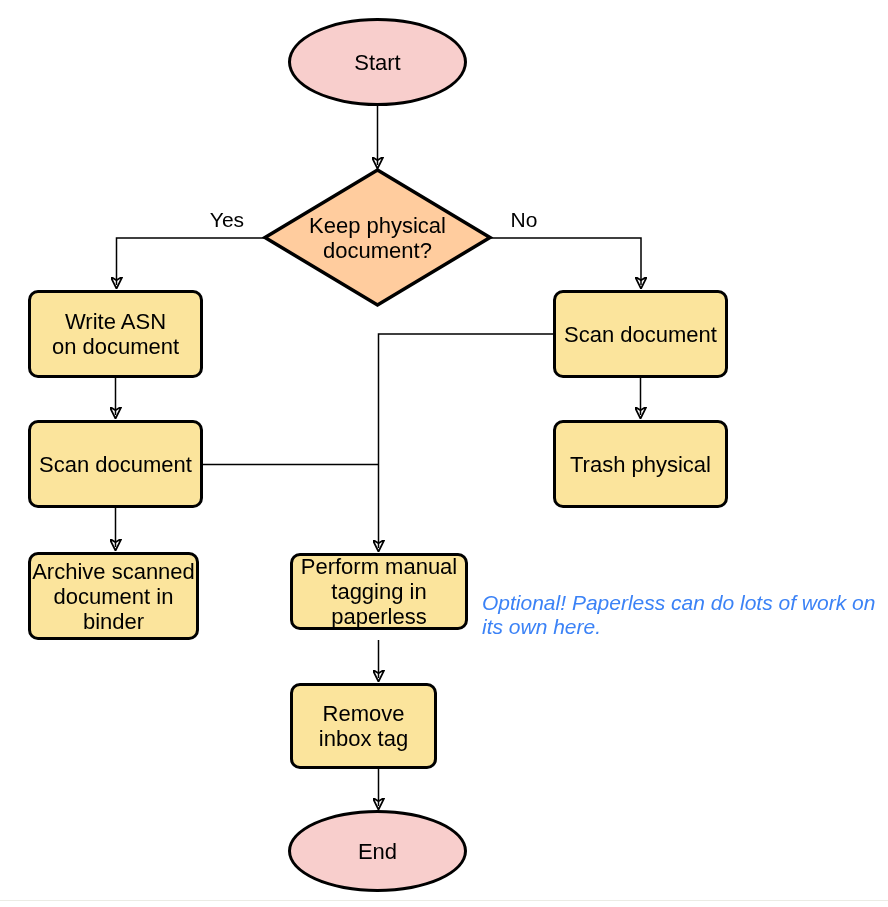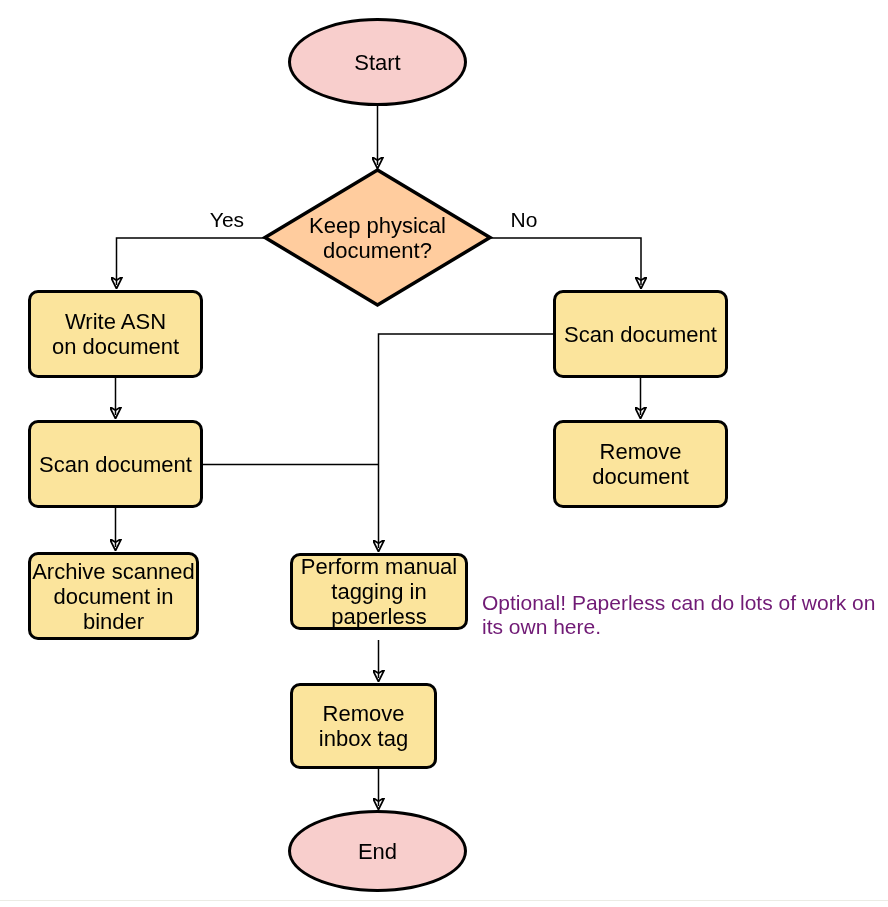--- a/index.html
+++ b/index.html
@@ -38,21 +38,22 @@
     position: absolute;
     font-size: 21px;
     line-height: 24px;
     color: #000000;
     text-align: center;
   }
   .note {
     position: absolute;
     font-size: 21px;
     line-height: 24px;
-    color: #701a75;
+    font-style: italic;
+    color: #3b82f6;
     white-space: pre-line;
   }
   .page-edge {
     position: absolute;
     left: 0; top: 900px;
     width: 888px; height: 1px;
     background: #ebebe4;
   }
 </style>
 </head>
@@ -93,21 +94,21 @@
 on document</div>
 
   <div class="node process" style="left: 28px; top: 420px; width: 175px; height: 88px; background-color: rgb(251, 228, 156);">Scan document</div>
 
   <div class="node process" style="left: 28px; top: 552px; width: 171px; height: 88px; background-color: rgb(251, 228, 156);">Archive scanned
 document in
 binder</div>
 
   <div class="node process" style="left: 553px; top: 290px; width: 175px; height: 88px; background-color: rgb(251, 228, 156);">Scan document</div>
 
-  <div class="node process" style="left: 553px; top: 420px; width: 175px; height: 88px; background-color: rgb(251, 228, 156);">Remove document</div>
+  <div class="node process" style="left: 553px; top: 420px; width: 175px; height: 88px; background-color: rgb(251, 228, 156);">Trash physical</div>
 
   <div class="node process" style="left: 290px; top: 553px; width: 178px; height: 77px; background-color: rgb(251, 228, 156);">Perform manual
 tagging in
 paperless</div>
 
   <div class="note" style="left:482px; top:591px; width:400px;">Optional! Paperless can do lots of work on
 its own here.</div>
 
   <div class="node process" style="left: 290px; top: 683px; width: 147px; height: 86px; background-color: rgb(251, 228, 156);">Remove
 inbox tag</div>

